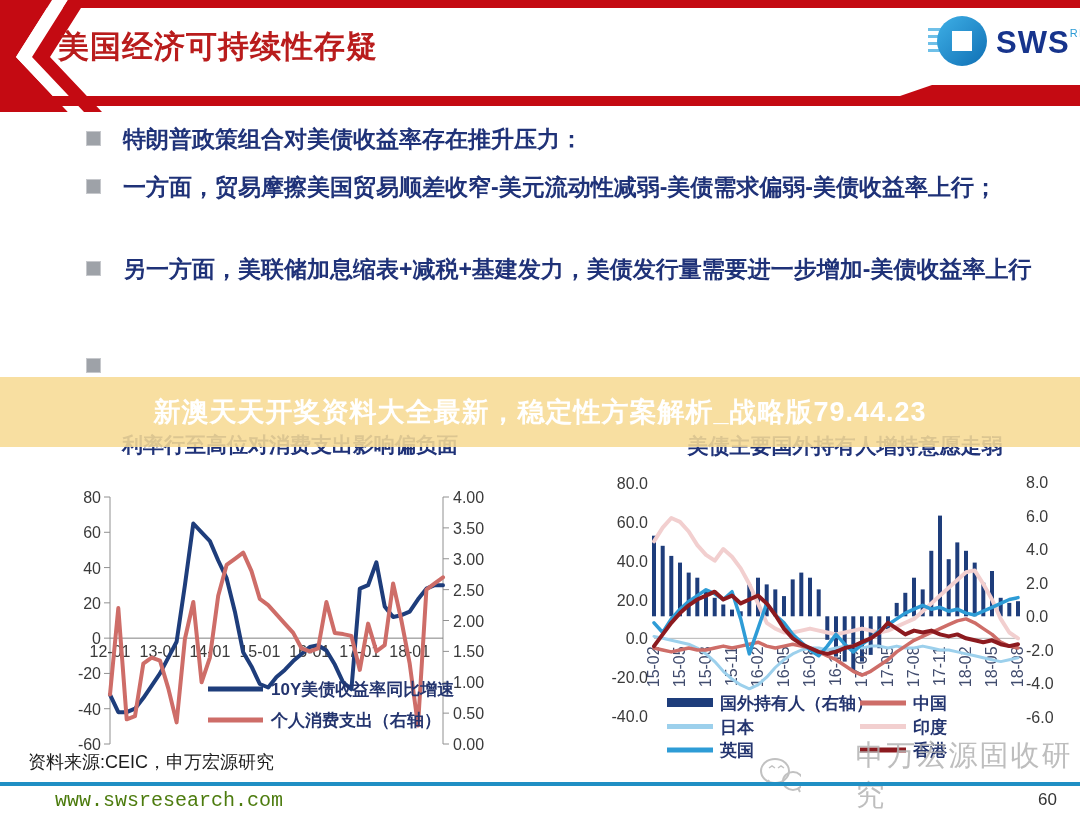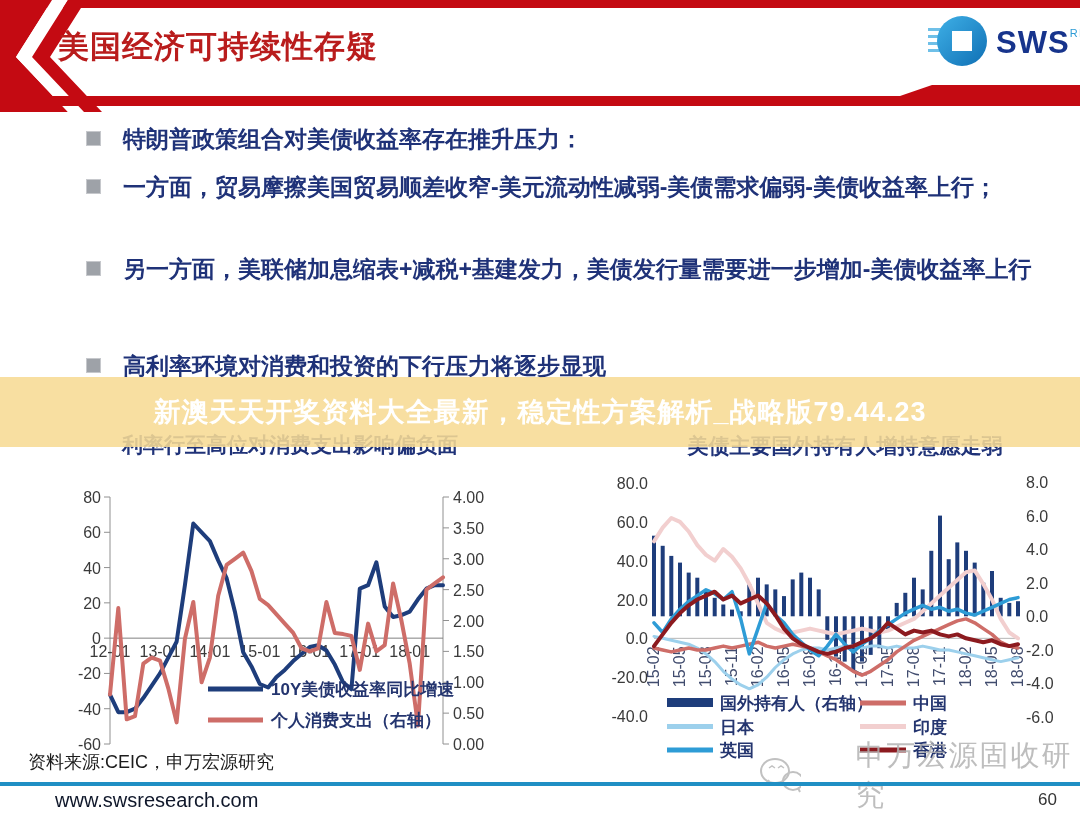--- a/index.html
+++ b/index.html
@@ -28,21 +28,21 @@
   #chart1-title{left:80px;top:431px;width:420px;}
   #chart2-title{left:640px;top:432px;width:410px;}
   #chart1-svg{left:48px;top:472px;}
   #chart2-svg{left:612px;top:470px;}
   svg text{font-family:"Liberation Sans","DejaVu Sans",sans-serif;}
   
   .source-note{left:28px;top:750px;font-size:18px;color:#1c1c1c;z-index:6;}
   .watermark{left:758px;top:736px;display:flex;align-items:center;z-index:7;opacity:.85;gap:48px;}
   .watermark-text{font-size:29px;color:#b3b3b3;letter-spacing:2px;margin-left:6px;}
   .footer-line{left:0;top:782px;width:1080px;height:4px;background:#1F8FC4;z-index:8;}
-  .footer-url{left:55px;top:789px;font-size:20px;color:#0f172a;z-index:8;}
+  .footer-url{left:55px;top:789px;font-size:20px;color:#4d7c0f;z-index:8;font-family:Liberation Mono, monospace;}
   .page-num{left:1038px;top:790px;font-size:17px;color:#333;z-index:8;}
 </style>
 </head>
 <body>
 
 <div class="abs top-bar"></div>
 <svg class="abs chevron-svg" width="110" height="113">
   <polygon points="0,0 52,0 16,57 68,112 0,112" fill="#C40A12"></polygon>
   <polygon points="52,0 68,0 32,57 84,112 68,112 16,57" fill="#ffffff"></polygon>
   <polygon points="68,0 86,0 50,57 102,112 84,112 32,57" fill="#C40A12"></polygon>
@@ -81,21 +81,20 @@
 <div class="bullet" style="top:170px;">
   <span class="sq"></span>
   <span class="btxt">一方面，贸易摩擦美国贸易顺差收窄-美元流动性减弱-美债需求偏弱-美债收益率上行；</span>
 </div>
 <div class="bullet" style="top:252px;">
   <span class="sq"></span>
   <span class="btxt">另一方面，美联储加息缩表+减税+基建发力，美债发行量需要进一步增加-美债收益率上行</span>
 </div>
 <div class="bullet" style="top:349px;">
   <span class="sq"></span>
-  <span class="btxt">高利率环境对消费和投资的下行压力将逐步显现</span>
 </div>
 
 <div class="abs banner">
   <span class="banner-text">新澳天天开奖资料大全最新，稳定性方案解析_战略版79.44.23</span>
 </div>
 
 <div class="abs chart-title" id="chart1-title">利率行至高位对消费支出影响偏负面</div>
 <div class="abs chart-title" id="chart2-title">美债主要国外持有人增持意愿走弱</div>
 <svg class="abs" id="chart1-svg" width="450" height="300">
     <line x1="62" y1="25" x2="62" y2="272" stroke="#909090"></line>

